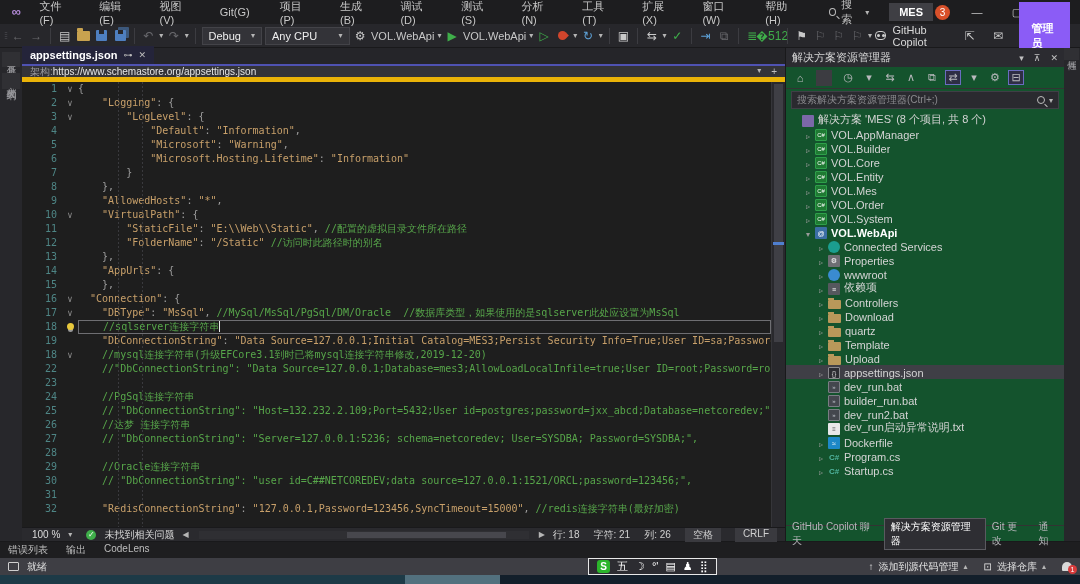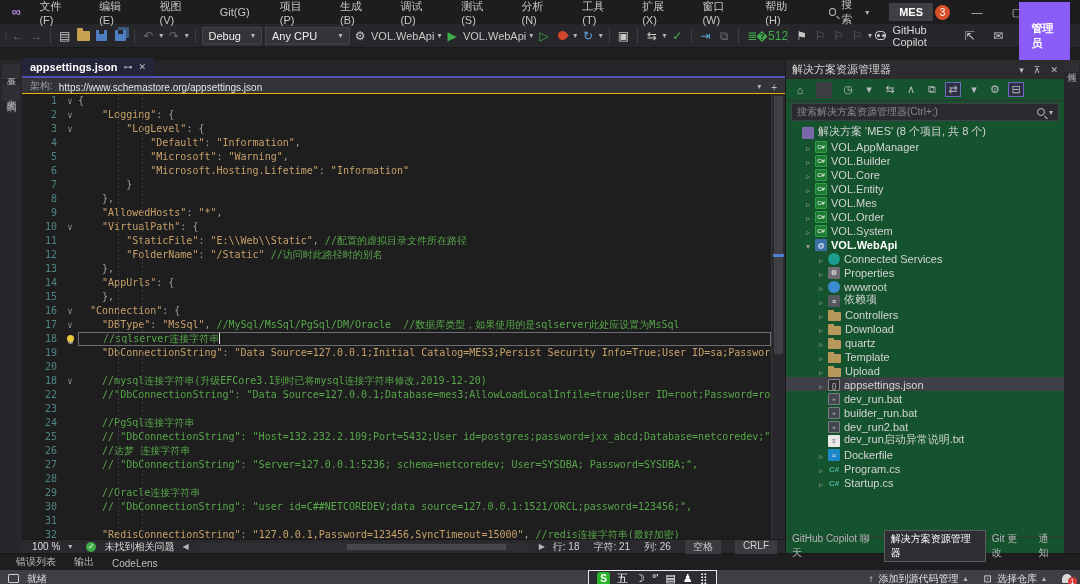--- a/index.html
+++ b/index.html
@@ -33,31 +33,31 @@
   .folder-ic:before{content:"";position:absolute;top:-3px;left:0;width:6px;height:3px;background:#c8a24f;border-radius:1px 1px 0 0;}
   .floppy{width:11px;height:11px;background:#4e7fc0;border-radius:1px;position:relative;}
   .floppy:before{content:"";position:absolute;top:0;left:3px;width:5px;height:4px;background:#27272b;}
   .floppy2{box-shadow:3px -3px 0 0 #3c587c;}
   .flame{width:9px;height:9px;background:#d0452c;border-radius:50% 0 50% 50%;transform:rotate(45deg);}
   .copilot{display:flex;align-items:center;gap:6px;color:#d8d8d8;}
   .copilot-ic{width:14px;height:9px;border:1px solid #d0d0d0;border-radius:4px;display:flex;justify-content:space-around;align-items:center;}
   .copilot-ic i{width:3px;height:3px;background:#d0d0d0;border-radius:50%;}
   .adminchip{background:#8b5cf6;color:#fff;padding:19px 12px;font-weight:bold;}
   
-  .main{display:flex;height:493px;margin-top:12px;}
+  .main{display:flex;height:493px;}
   .vstrip{width:22px;background:#27272b;display:flex;flex-direction:column;align-items:center;gap:6px;padding-top:4px;}
   .vtab{writing-mode:vertical-rl;font-size:10px;color:#9a9a9e;background:#303034;padding:6px 2px;letter-spacing:1px;}
   .rstrip{width:16px;background:#27272b;}
   .rstrip .vtab{padding:5px 1px;font-size:9px;}
   
   .editor-col{width:763px;display:flex;flex-direction:column;background:#1e1e1e;}
   .tabrow{height:18px;background:#252529;display:flex;align-items:flex-end;border-bottom:2px solid #4f52b2;}
   .tab-active{background:#24243a;color:#fff;font-weight:bold;height:18px;display:flex;align-items:center;gap:6px;padding:0 8px;font-size:11px;}
   .tab-ic{color:#bdbdbd;font-weight:normal;font-size:9px;}
-  .schemabar{height:16px;background:#333338;display:flex;align-items:flex-end;padding:0 8px;font-size:10px;gap:6px;border-bottom:1px solid #eab308;}
+  .schemabar{height:16px;background:#333338;display:flex;align-items:center;padding:0 8px;font-size:10px;gap:0;border-bottom:5px solid #eab308;}
   .schemabar .val{color:#e6e6e6;}
   .schemabar .rt{margin-left:auto;display:flex;gap:10px;color:#bdbdbd;}
   .code-wrap{flex:1;display:flex;overflow:hidden;position:relative;}
   .code-lines{flex:1;overflow:hidden;position:relative;}
   .guides{position:absolute;top:0;bottom:0;left:96px;width:1px;background:repeating-linear-gradient(#3a3a3e 0 2px,transparent 2px 4px);}
   .guides2{left:120px;}
   .cl{height:14px;display:flex;font-family:"DejaVu Sans Mono",monospace;font-size:10px;line-height:14px;white-space:pre;}
   .cl .num{width:40px;text-align:right;color:#4e8585;padding-right:5px;flex:none;}
   .cl .marg{width:16px;flex:none;text-align:center;color:#8a8a8a;font-size:9px;}
   .bulb{display:inline-block;width:7px;height:7px;border-radius:50%;background:#e8c83c;box-shadow:0 3px 0 -1px #9a9a9a;}
@@ -107,21 +107,21 @@
   .ti.folder:before{content:"";position:absolute;top:-2px;left:0;width:6px;height:2px;background:#b8985a;}
   .ti.json{background:#2d2d32;border:1px solid #8a8a8e;color:#c8c8c8;}
   .ti.bat{background:#44474e;border:1px solid #7a7d84;color:#bfc4cc;font-size:6px;}
   .ti.txt{background:#e8e8e8;color:#555;font-size:6px;}
   .ti.docker{background:#1d88c7;}
   .ti.cs{background:transparent;color:#51b6a0;font-weight:bold;font-size:8px;}
   .se-tabs{height:16px;display:flex;align-items:center;font-size:10px;color:#b5b5b9;gap:0;border-top:1px solid #333;}
   .se-tab{padding:1px 6px;}
   .se-tab.active{border:1px solid #5a5a60;background:#2e2e33;color:#fff;}
   
-  .panel-tabs{height:17px;background:#1e1e20;display:flex;align-items:flex-end;gap:2px;padding-left:8px;font-size:10px;color:#bdbdbd;border-top:1px solid #19191b;}
+  .panel-tabs{height:17px;background:#1e1e20;display:flex;align-items:flex-start;gap:2px;font-size:10px;color:#bdbdbd;border-top:1px solid #19191b;}
   .panel-tab{padding:1px 8px;}
   .statusbar{height:17px;background:#3e3e44;display:flex;align-items:center;font-size:10px;color:#e0e0e0;padding:0 8px;gap:8px;position:relative;}
   .ready-ic{width:11px;height:9px;border:1px solid #cfcfcf;border-radius:1px;}
   .sogou{position:absolute;left:588px;top:0;height:17px;display:flex;align-items:center;gap:7px;
     background:#2c2c31;border:1px solid #e8e8e8;padding:0 8px;color:#fff;font-size:11px;}
   .slogo{width:13px;height:13px;background:#2bb52b;border-radius:3px;color:#fff;font-weight:bold;font-size:10px;
     display:flex;align-items:center;justify-content:center;}
   .sb-right{margin-left:auto;display:flex;align-items:center;gap:16px;}
   .bell{width:10px;height:9px;background:#d8d8d8;border-radius:5px 5px 1px 1px;position:relative;}
   .bell-badge{position:absolute;right:-5px;bottom:-3px;width:9px;height:9px;border-radius:50%;background:#d83b3b;
@@ -277,21 +277,20 @@
           <div class="cl"><span class="num">10</span><span class="marg">∨</span><div class="code" style="padding-left: 4ch;"><span class="tk-s">"VirtualPath"</span><span class="tk-p">: {</span></div></div>
           <div class="cl"><span class="num">11</span><span class="marg"></span><div class="code" style="padding-left: 8ch;"><span class="tk-s">"StaticFile"</span><span class="tk-p">: </span><span class="tk-s">"E:\\Web\\Static"</span><span class="tk-p">, </span><span class="tk-c">//配置的虚拟目录文件所在路径</span></div></div>
           <div class="cl"><span class="num">12</span><span class="marg"></span><div class="code" style="padding-left: 8ch;"><span class="tk-s">"FolderName"</span><span class="tk-p">: </span><span class="tk-s">"/Static"</span><span class="tk-p"> </span><span class="tk-c">//访问时此路径时的别名</span></div></div>
           <div class="cl"><span class="num">13</span><span class="marg"></span><div class="code" style="padding-left: 4ch;"><span class="tk-p">},</span></div></div>
           <div class="cl"><span class="num">14</span><span class="marg"></span><div class="code" style="padding-left: 4ch;"><span class="tk-s">"AppUrls"</span><span class="tk-p">: {</span></div></div>
           <div class="cl"><span class="num">15</span><span class="marg"></span><div class="code" style="padding-left: 4ch;"><span class="tk-p">},</span></div></div>
           <div class="cl"><span class="num">16</span><span class="marg">∨</span><div class="code" style="padding-left: 2ch;"><span class="tk-s">"Connection"</span><span class="tk-p">: {</span></div></div>
           <div class="cl"><span class="num">17</span><span class="marg">∨</span><div class="code" style="padding-left: 4ch;"><span class="tk-s">"DBType"</span><span class="tk-p">: </span><span class="tk-s">"MsSql"</span><span class="tk-p">, </span><span class="tk-c">//MySql/MsSql/PgSql/DM/Oracle  //数据库类型，如果使用的是sqlserver此处应设置为MsSql</span></div></div>
           <div class="cl current"><span class="num">18</span><span class="marg"><span class="bulb"></span></span><div class="code" style="padding-left: 4ch;"><span class="tk-c">//sqlserver连接字符串</span><span class="cursor"></span></div></div>
           <div class="cl"><span class="num">19</span><span class="marg"></span><div class="code" style="padding-left: 4ch;"><span class="tk-s">"DbConnectionString"</span><span class="tk-p">: </span><span class="tk-s">"Data Source=127.0.0.1;Initial Catalog=MES3;Persist Security Info=True;User ID=sa;Password=123</span></div></div>
-          <div class="cl"><span class="num">20</span><span class="marg"></span><div class="code" style="padding-left: 0ch;"></div></div>
           <div class="cl"><span class="num">18</span><span class="marg">∨</span><div class="code" style="padding-left: 4ch;"><span class="tk-c">//mysql连接字符串(升级EFCore3.1到时已将mysql连接字符串修改,2019-12-20)</span></div></div>
           <div class="cl"><span class="num">22</span><span class="marg"></span><div class="code" style="padding-left: 4ch;"><span class="tk-c">//"DbConnectionString": "Data Source=127.0.0.1;Database=mes3;AllowLoadLocalInfile=true;User ID=root;Password=root;al</span></div></div>
           <div class="cl"><span class="num">23</span><span class="marg"></span><div class="code" style="padding-left: 0ch;"></div></div>
           <div class="cl"><span class="num">24</span><span class="marg"></span><div class="code" style="padding-left: 4ch;"><span class="tk-c">//PgSql连接字符串</span></div></div>
           <div class="cl"><span class="num">25</span><span class="marg"></span><div class="code" style="padding-left: 4ch;"><span class="tk-c">// "DbConnectionString": "Host=132.232.2.109;Port=5432;User id=postgres;password=jxx_abcd;Database=netcoredev;",</span></div></div>
           <div class="cl"><span class="num">26</span><span class="marg"></span><div class="code" style="padding-left: 4ch;"><span class="tk-c">//达梦 连接字符串</span></div></div>
           <div class="cl"><span class="num">27</span><span class="marg"></span><div class="code" style="padding-left: 4ch;"><span class="tk-c">// "DbConnectionString": "Server=127.0.0.1:5236; schema=netcoredev; User=SYSDBA; Password=SYSDBA;",</span></div></div>
           <div class="cl"><span class="num">28</span><span class="marg"></span><div class="code" style="padding-left: 0ch;"></div></div>
           <div class="cl"><span class="num">29</span><span class="marg"></span><div class="code" style="padding-left: 4ch;"><span class="tk-c">//Oracle连接字符串</span></div></div>
           <div class="cl"><span class="num">30</span><span class="marg"></span><div class="code" style="padding-left: 4ch;"><span class="tk-c">// "DbConnectionString": "user id=C##NETCOREDEV;data source=127.0.0.1:1521/ORCL;password=123456;",</span></div></div>

